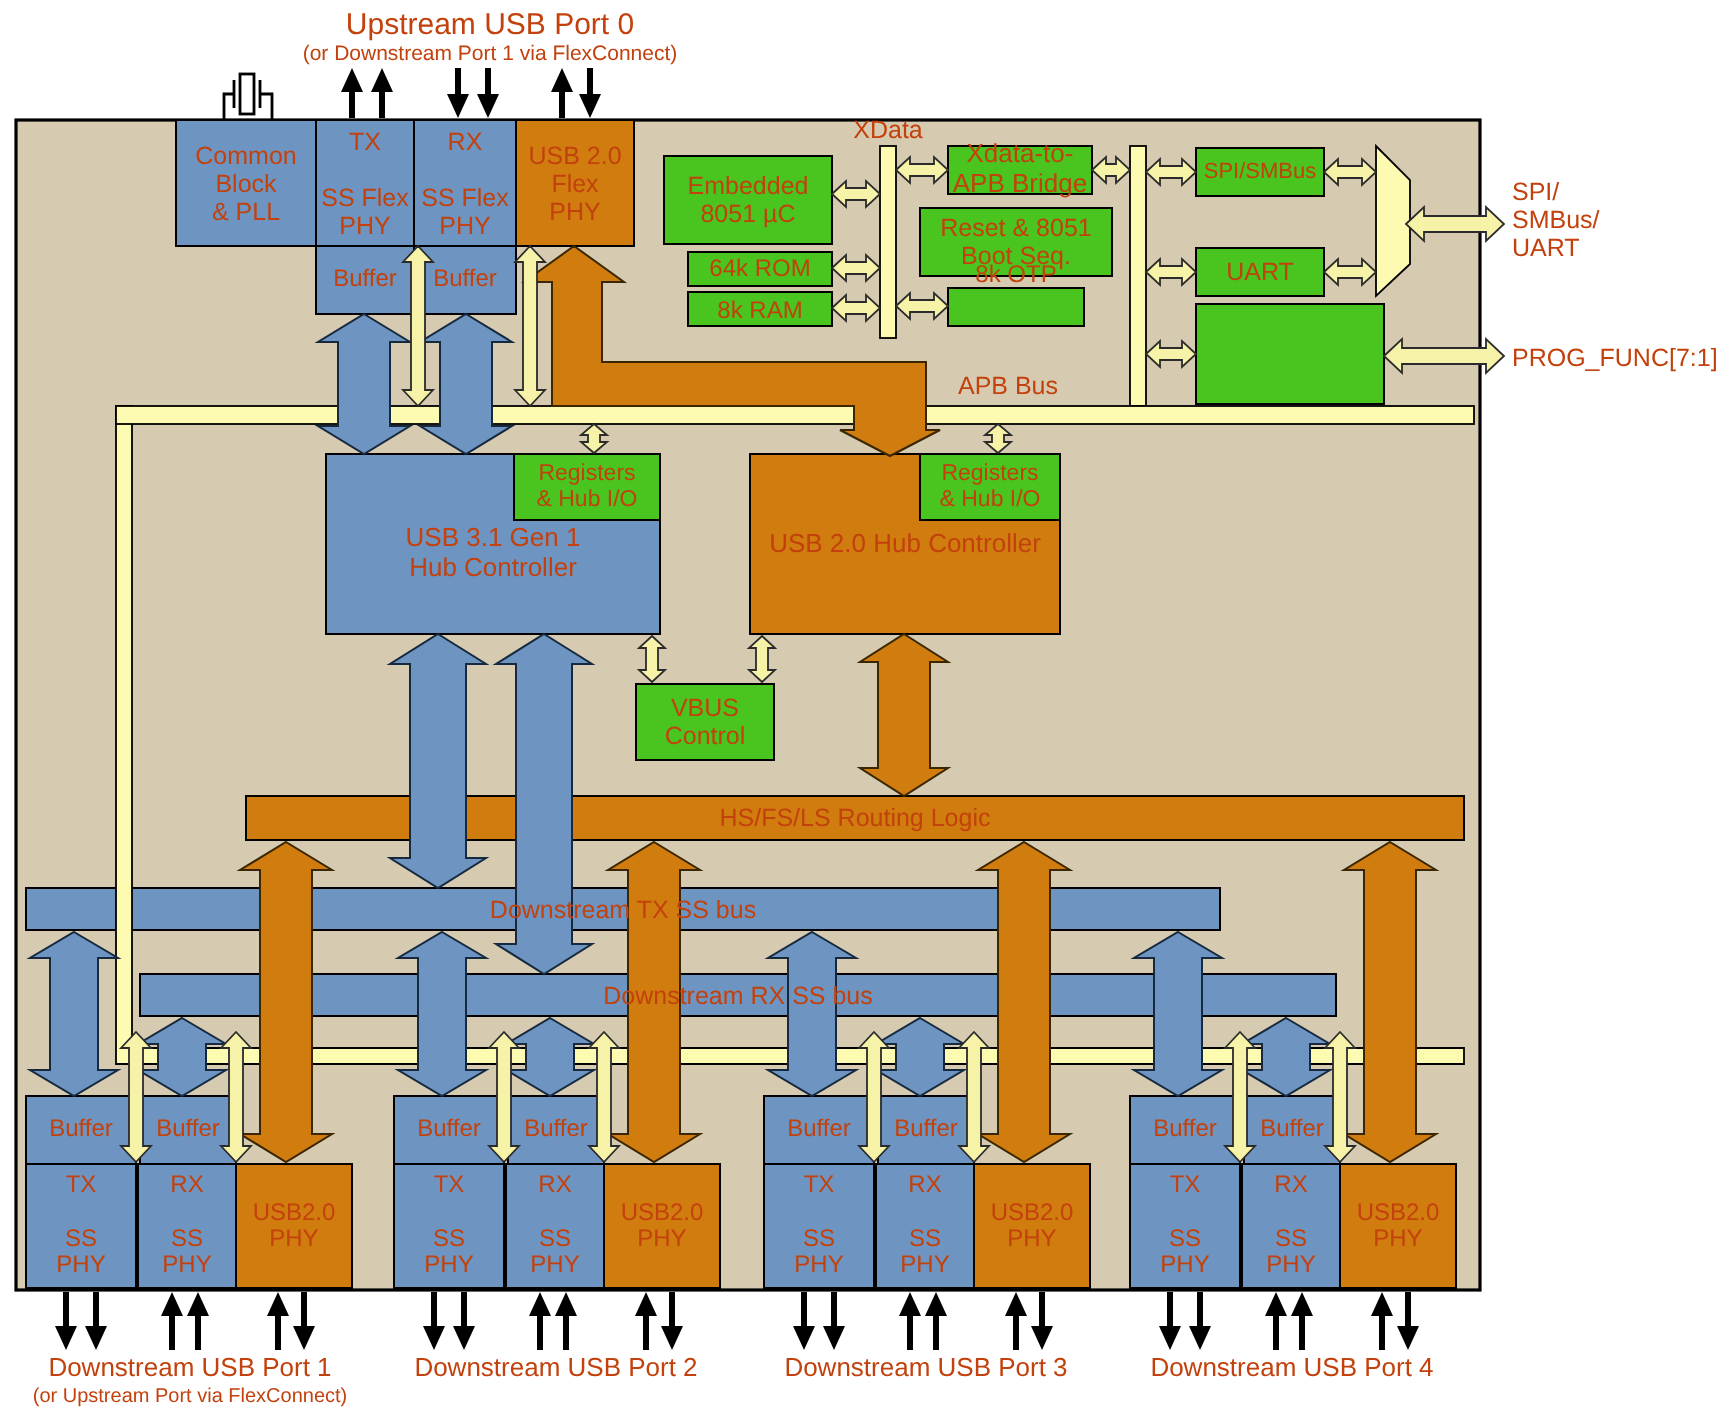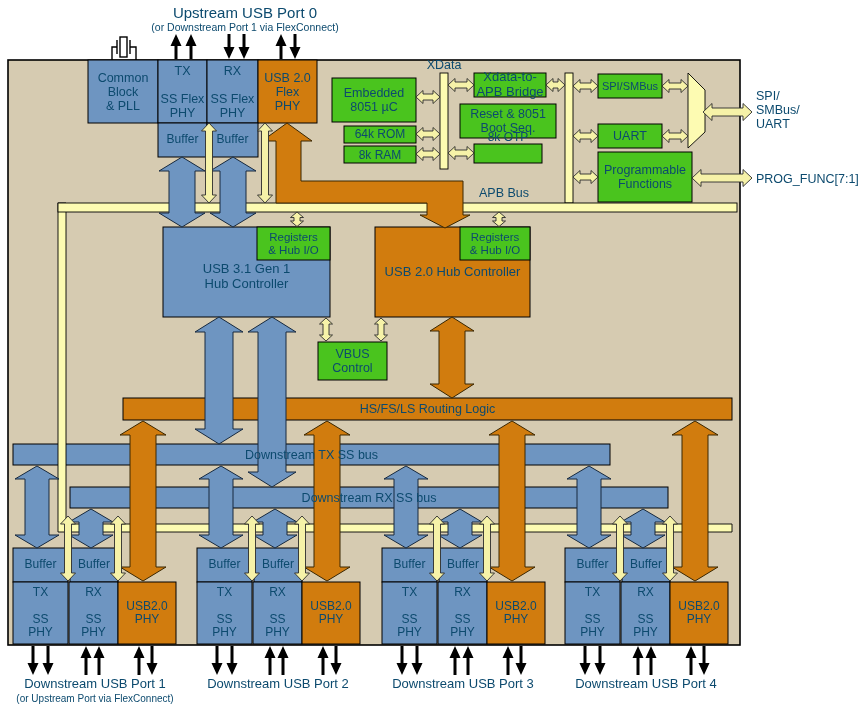--- a/index.html
+++ b/index.html
@@ -1,20 +1,20 @@
 <!DOCTYPE html>
 <html><head>
 <meta charset="utf-8">
 <style>
   html,body{margin:0;padding:0;background:#fff;}
   body{width:863px;height:709px;font-family:"Liberation Sans",sans-serif;}
   .stage{position:relative;width:863px;height:709px;overflow:hidden;background:#fff;}
   .stage svg{position:absolute;left:0;top:0;}
   .lbl{position:absolute;display:flex;align-items:center;justify-content:center;
-       text-align:center;white-space:pre-line;line-height:1.12;color:#0c4a6e;pointer-events:none;}
+       text-align:center;white-space:pre-line;line-height:1.12;color:#c2410c;pointer-events:none;}
   .lbl.left{justify-content:flex-start;text-align:left;}
   
   .blk-blue{fill:#6e95c1;stroke:#000;stroke-width:1;}
   .blk-orange{fill:#d17c0e;stroke:#000;stroke-width:1;}
   .blk-green{fill:#4ac41e;stroke:#000;stroke-width:1;}
   .bus-y{fill:#fdfbb2;stroke:#000;stroke-width:0.9;}
   .arr-y{fill:#f6f2a8;stroke:#2b2b2b;stroke-width:0.9;}
   .arr-blue{fill:#6e95c1;stroke:#16293f;stroke-width:1;}
   .arr-orange{fill:#d17c0e;stroke:#3a2600;stroke-width:1;}
   .blk-k{fill:#000;stroke:none;}
@@ -222,22 +222,20 @@
 <div class="lbl" style="left:344px;top:146px;width:72px;height:19px;font-size:12px;">8k RAM</div>
 <div class="lbl" style="left:410px;top:58px;width:68px;height:14px;font-size:12.5px;">XData</div>
 <div class="lbl" style="left:474px;top:73px;width:72px;height:24px;font-size:13px;">Xdata-to-
 APB Bridge</div>
 <div class="lbl" style="left:460px;top:104px;width:96px;height:34px;font-size:12.5px;">Reset &amp; 8051
 Boot Seq.</div>
 <div class="lbl" style="left:474px;top:128px;width:68px;height:19px;font-size:12px;">8k OTP</div>
 
 <div class="lbl" style="left:598px;top:74px;width:64px;height:24px;font-size:11px;">SPI/SMBus</div>
 <div class="lbl" style="left:598px;top:124px;width:64px;height:24px;font-size:12.5px;">UART</div>
-<div class="lbl" style="left:598px;top:152px;width:94px;height:50px;font-size:12.5px;">Programmable
-Functions</div>
 <div class="lbl left" style="left:756px;top:88px;width:100px;height:44px;font-size:12.5px;">SPI/
 SMBus/
 UART</div>
 <div class="lbl left" style="left:756px;top:171px;width:107px;height:15px;font-size:12.5px;">PROG_FUNC[7:1]</div>
 
 <div class="lbl" style="left:470px;top:186px;width:68px;height:14px;font-size:12.5px;">APB Bus</div>
 
 <div class="lbl" style="left:257px;top:227px;width:73px;height:33px;font-size:11.5px;">Registers
 &amp; Hub I/O</div>
 <div class="lbl" style="left:163px;top:240px;width:167px;height:74px;font-size:13px;">USB 3.1 Gen 1

